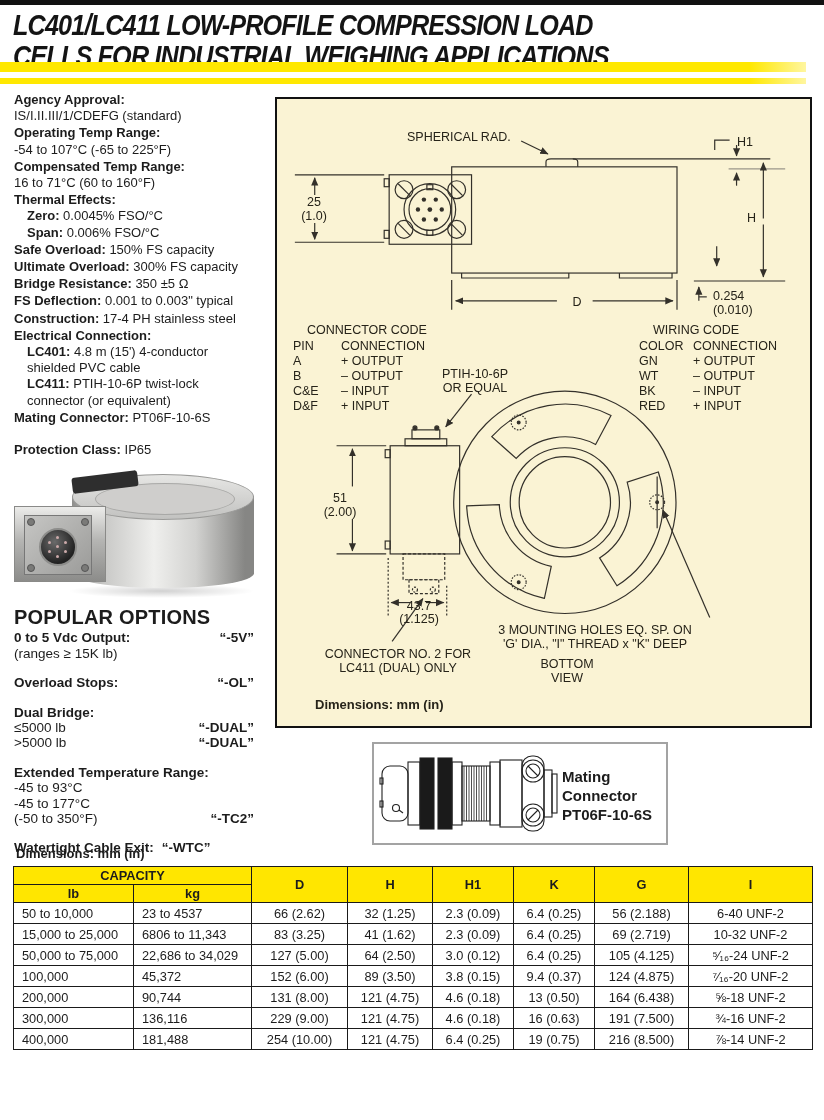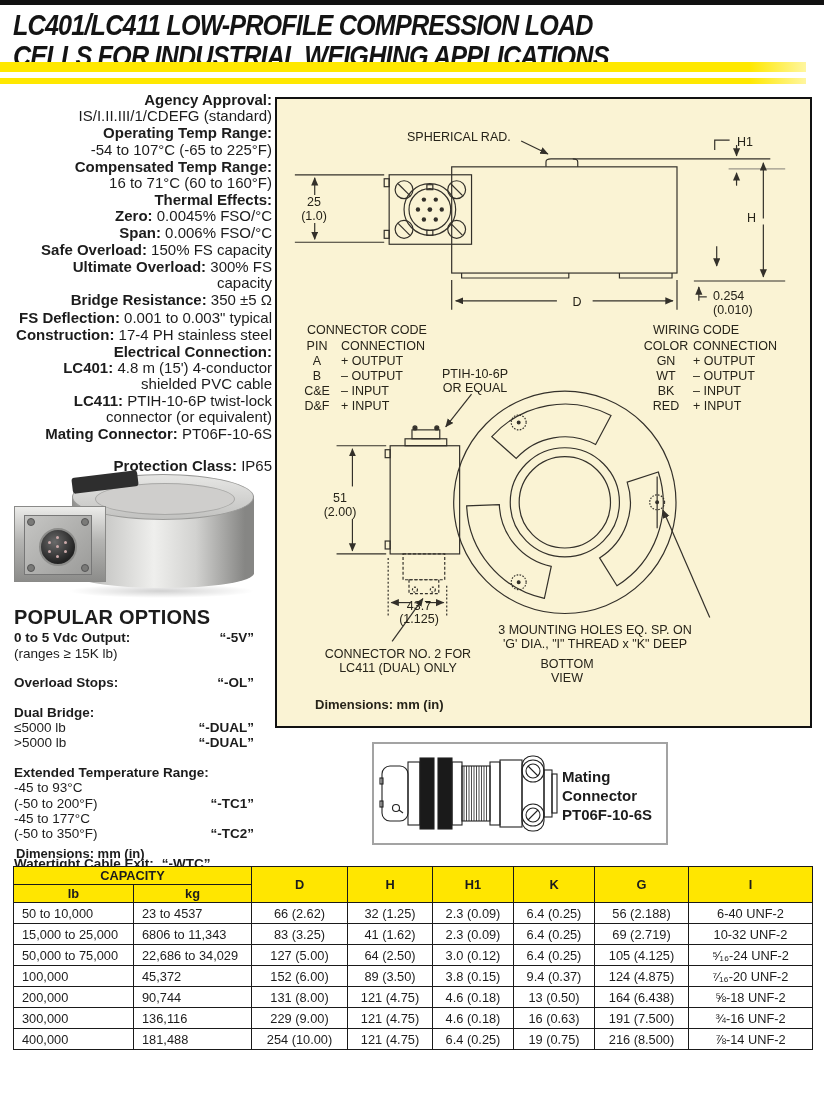--- a/index.html
+++ b/index.html
@@ -9,21 +9,21 @@
   
   .topbar{position:absolute;left:0;top:0;width:824px;height:5px;background:#111;}
   .title{position:absolute;left:13px;top:9px;font-size:30px;font-weight:bold;font-style:italic;
          line-height:31px;letter-spacing:-1px;transform:scaleX(.84);transform-origin:0 0;
          white-space:nowrap;color:#141414;}
   .ybar1{position:absolute;left:0;top:62px;width:806px;height:10px;
          background:linear-gradient(90deg,var(--yellow) 93%,#fff6a0 100%);}
   .ybar2{position:absolute;left:0;top:78px;width:806px;height:6px;
          background:linear-gradient(90deg,var(--yellow) 93%,#fff6a0 100%);}
   
-  .specs{position:absolute;left:14px;top:92px;width:258px;font-size:15px;line-height:16.2px;text-align:right;}
+  .specs{position:absolute;left:14px;top:92px;width:258px;font-size:13px;line-height:16.2px;}
   .spec-line.gap{margin-top:1px;}
   .spec-line.gap2{margin-top:16px;}
   .spec-line.ind1{padding-left:13px;}
   
   .photo{position:absolute;left:14px;top:466px;width:250px;height:140px;}
   .drum-body{position:absolute;left:58px;top:30px;width:182px;height:92px;
       background:linear-gradient(90deg,#8f8f8d,#c9c9c7 18%,#efefed 45%,#d2d2d0 68%,#868684 95%);
       border-radius:0 0 50% 50% / 0 0 16% 16%;}
   .drum-top{position:absolute;left:58px;top:8px;width:182px;height:46px;border-radius:50%;
       background:linear-gradient(180deg,#e6e6e4,#c2c2c0);border:1px solid #9a9a98;box-sizing:border-box;}
@@ -51,21 +51,21 @@
   .opt-line.gap{margin-top:14px;}
   
   .dbox{position:absolute;left:275px;top:97px;width:537px;height:631px;background:var(--cream);
         border:2px solid #111;box-sizing:border-box;}
   .dbox .lbl{position:absolute;font-size:12.5px;line-height:14px;color:#262319;white-space:nowrap;}
   .dbox .ctr{text-align:center;white-space:normal;}
   .dwg{position:absolute;left:0;top:0;width:100%;height:100%;}
   .code-tbl{position:absolute;font-size:12.5px;line-height:15px;color:#262319;}
   .code-tbl .ttl{padding-left:14px;margin-bottom:1px;}
   .code-tbl .row{display:flex;}
-  .code-tbl .c1{width:48px;flex:none;text-align:center;}
+  .code-tbl .c1{width:48px;flex:none;}
   .code-tbl.wir .c1{width:54px;}
   .dimnote{position:absolute;left:38px;top:598px;font-size:13px;font-weight:bold;color:#262319;}
   .creambg{background:var(--cream);}
   
   .mbox{position:absolute;left:372px;top:742px;width:296px;height:103px;border:2px solid #a3a3a3;
         box-sizing:border-box;background:#fff;}
   .mtext{position:absolute;left:188px;top:23px;font-size:15px;font-weight:bold;line-height:19px;}
   
   .tcaption{position:absolute;left:16px;top:846px;font-size:13px;font-weight:bold;}
   table.cap{position:absolute;left:13px;top:866px;width:799px;border-collapse:collapse;
@@ -160,24 +160,20 @@
       </div>
       <div class="opt-line">
         <span>&gt;5000 lb</span>
         <span class="code">“-DUAL”</span>
       </div>
       <div class="opt-line gap">
         <span class="b">Extended Temperature Range:</span>
       </div>
       <div class="opt-line">
         <span>-45 to 93°C</span>
-      </div>
-      <div class="opt-line">
-        <span>(-50 to 200°F)</span>
-        <span class="code">“-TC1”</span>
       </div>
       <div class="opt-line">
         <span>-45 to 177°C</span>
       </div>
       <div class="opt-line">
         <span>(-50 to 350°F)</span>
         <span class="code">“-TC2”</span>
       </div>
       <div class="opt-line inline gap">
         <span class="b">Watertight Cable Exit:</span>

